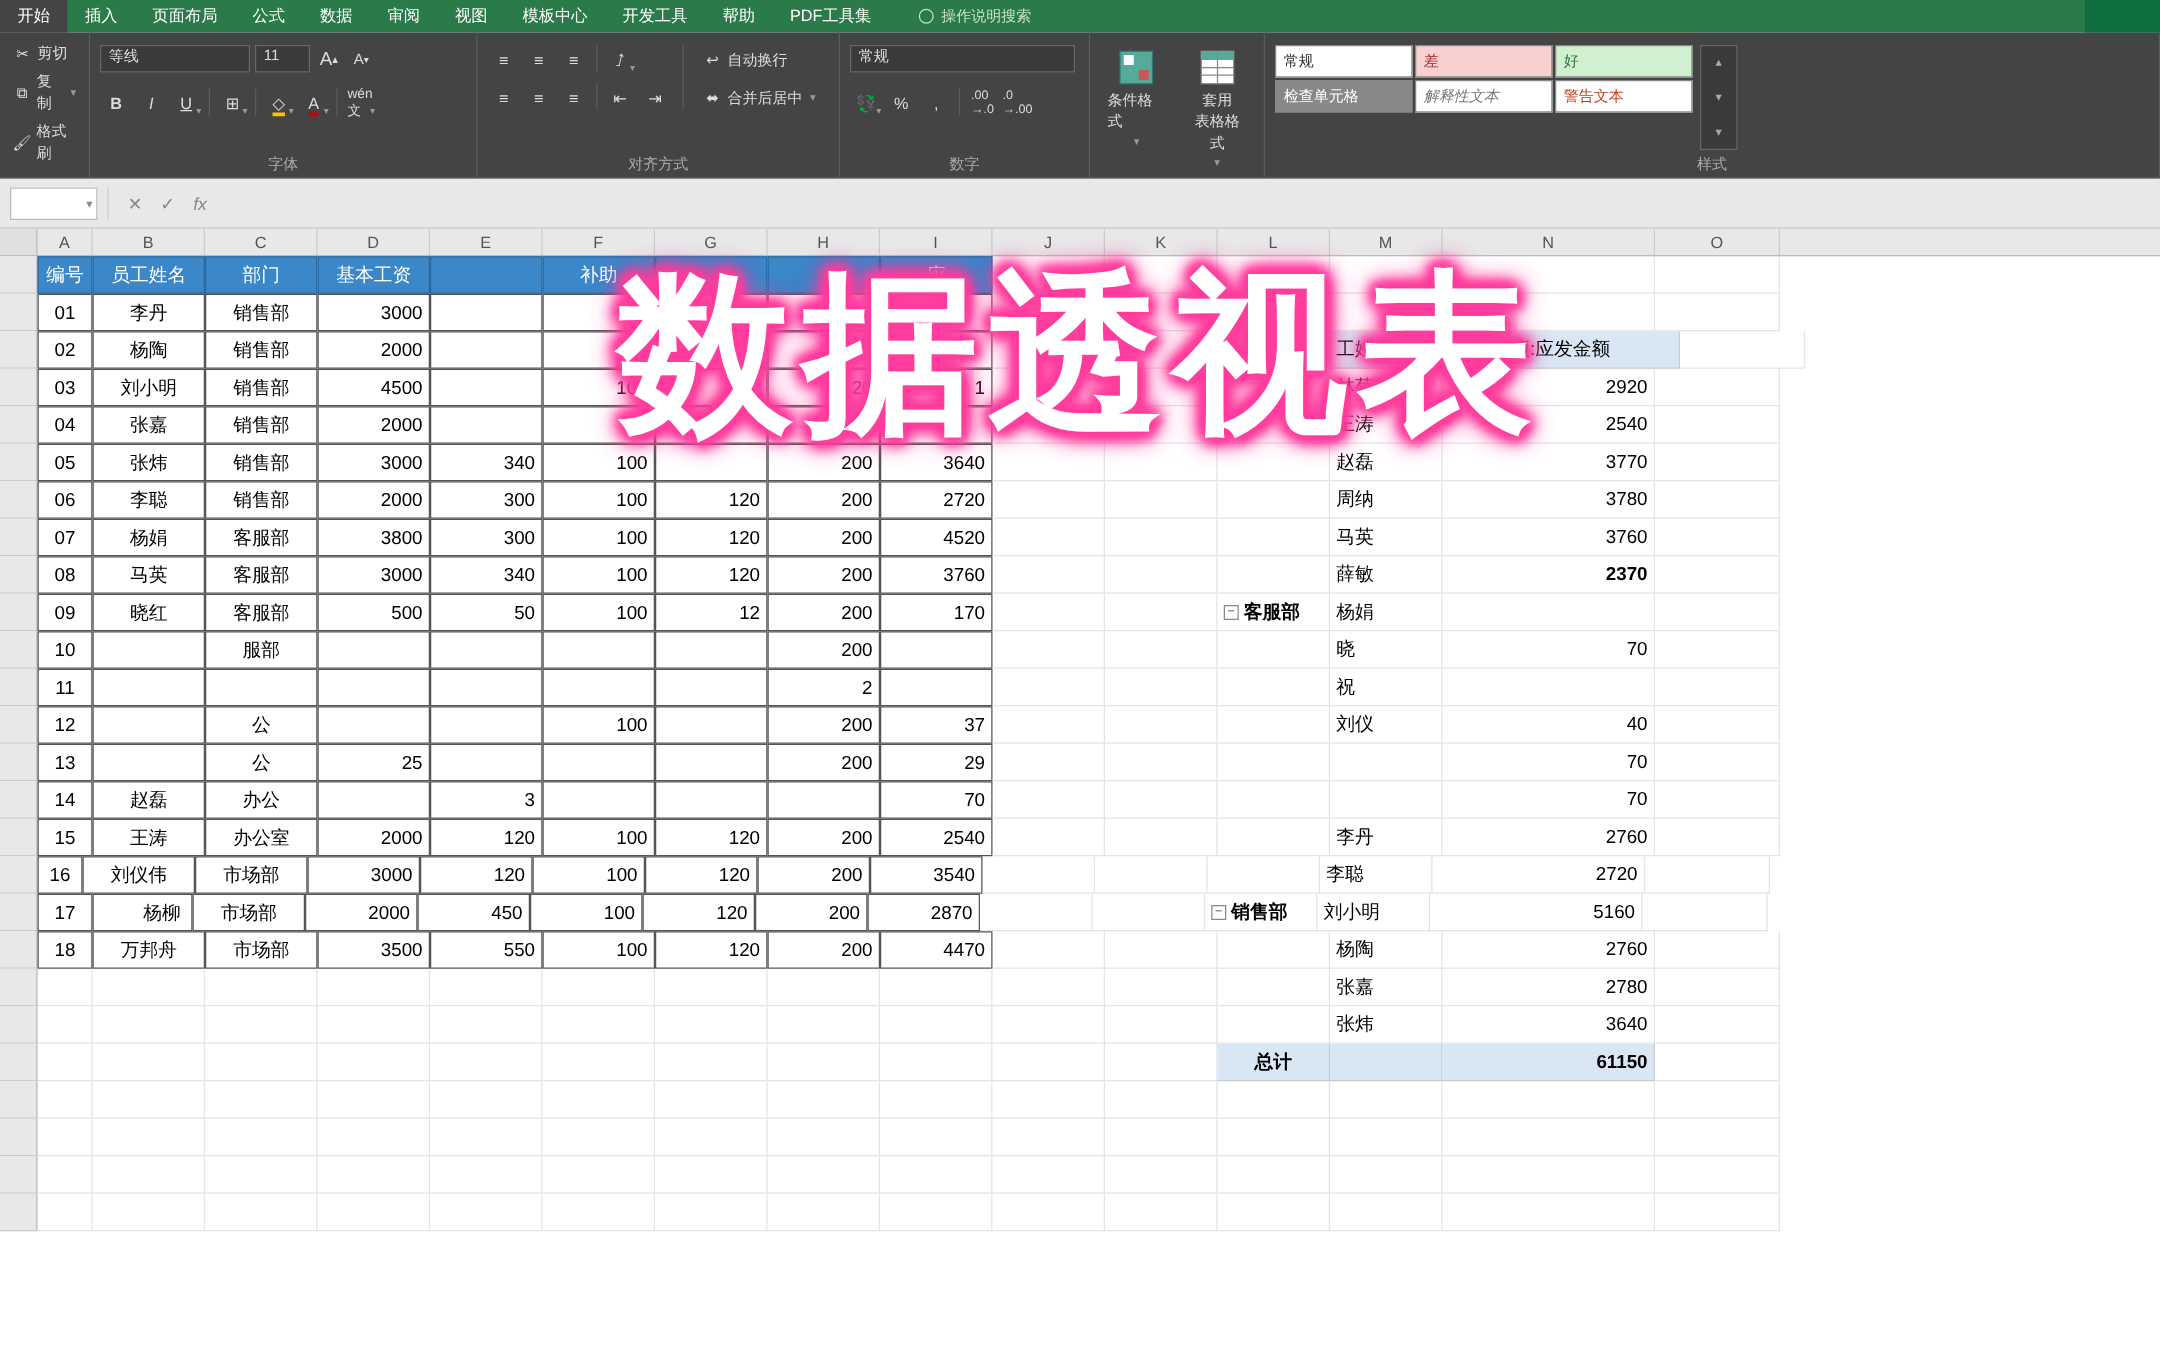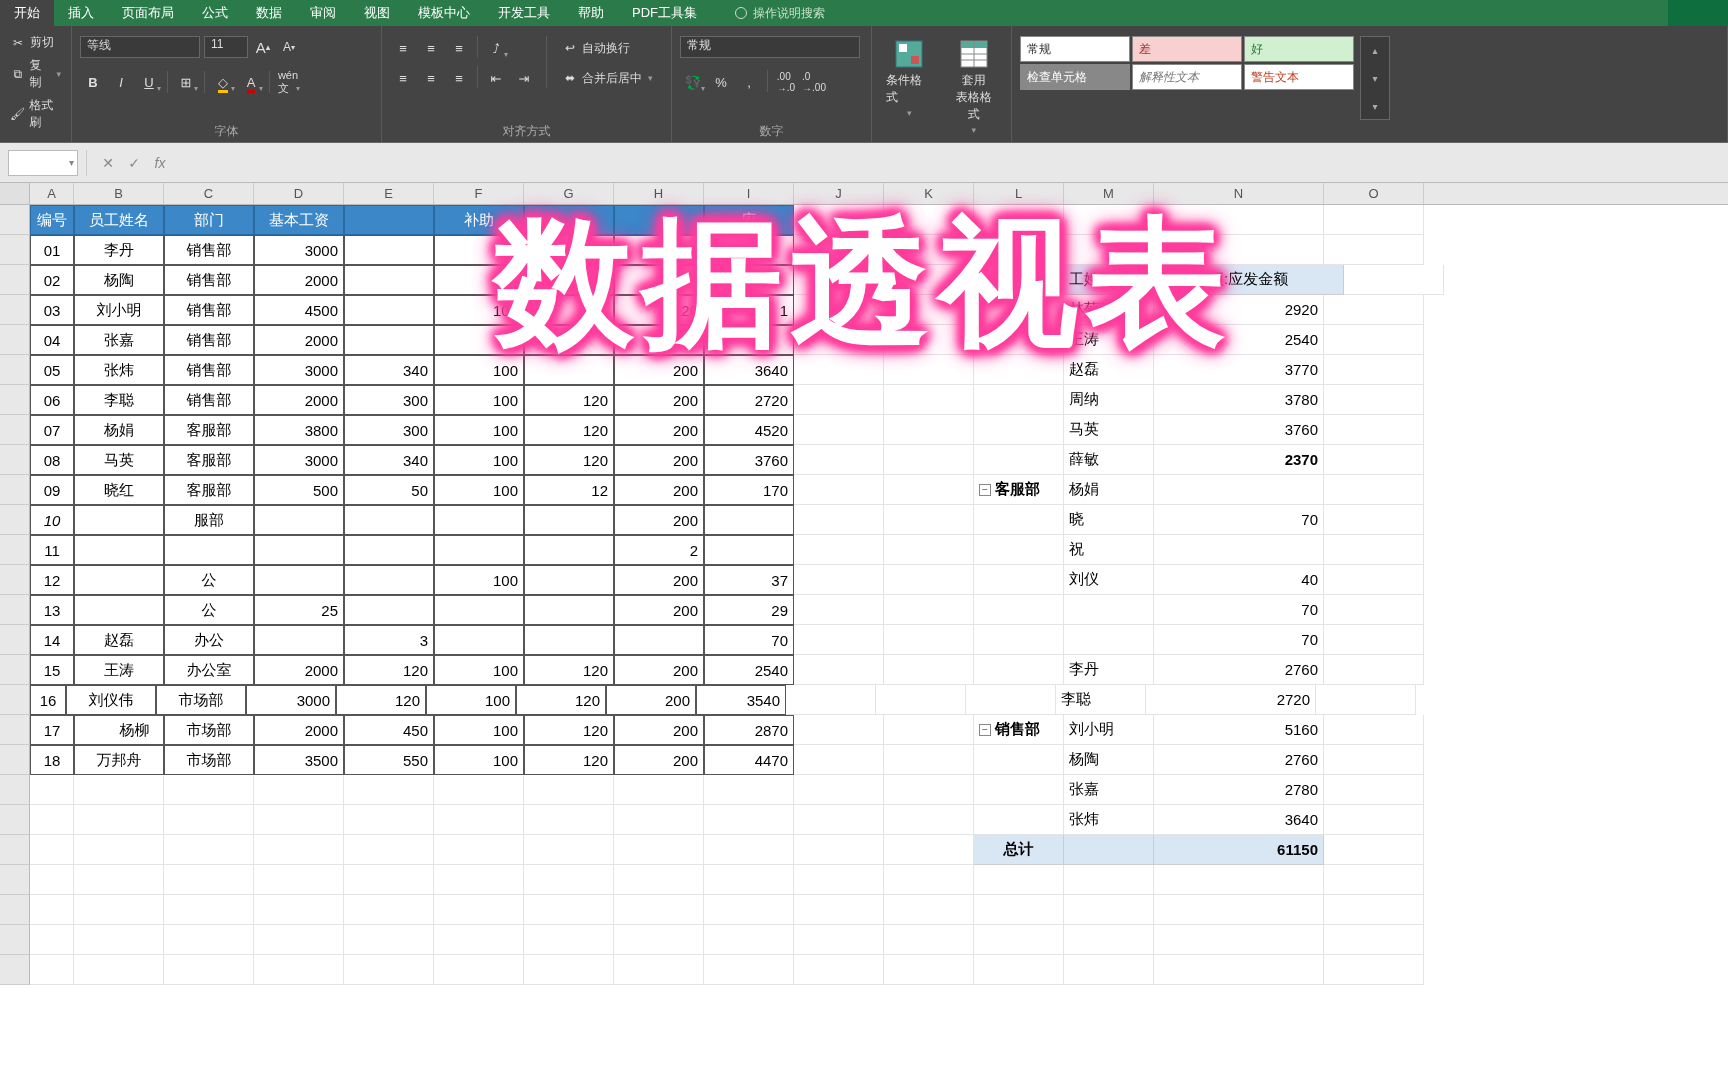--- a/index.html
+++ b/index.html
@@ -266,20 +266,21 @@
           <div class="style-cell" style="background:#fff;color:#777;font-style:italic">解释性文本</div>
           <div class="style-cell" style="background:#fff;color:#c04020">警告文本</div>
         </div>
       </div>
       <div class="style-expand-col">
         <div>▴</div>
         <div>▾</div>
         <div>▾</div>
       </div>
     </div>
+    <div class="ribbon-group-label">样式</div>
   </div>
 </div>
 
 <div class="formula-bar">
   <div class="name-box"></div>
   <span class="fb-sep"></span>
   <div class="fb-btn">✕</div>
   <div class="fb-btn">✓</div>
   <div class="fb-btn">
       <i>fx</i>
@@ -488,21 +489,21 @@
         <div class="cell" style="width: 90px; border-color: rgb(228, 228, 228);">
           <span class="collapse-btn">−</span>
           <b>客服部</b>
         </div>
         <div class="cell" style="width: 90px; justify-content: flex-start; border-color: rgb(228, 228, 228);">杨娟</div>
         <div class="cell" style="width: 170px; justify-content: flex-end; border-color: rgb(228, 228, 228);"></div>
         <div class="cell" style="width: 100px; border-color: rgb(228, 228, 228);"></div>
       </div>
       <div class="row">
         <div class="row-h"></div>
-        <div class="cell table-data" style="width: 44px; font-style: italic;">10</div>
+        <div class="cell table-data" style="width: 44px;">10</div>
         <div class="cell table-data" style="width: 90px;"></div>
         <div class="cell table-data" style="width: 90px;">服部</div>
         <div class="cell table-data num" style="width: 90px;"></div>
         <div class="cell table-data num" style="width: 90px;"></div>
         <div class="cell table-data num" style="width: 90px;"></div>
         <div class="cell table-data num" style="width: 90px;"></div>
         <div class="cell table-data num" style="width: 90px;">200</div>
         <div class="cell table-data num" style="width: 90px;"></div>
         <div class="cell" style="width: 90px; border-color: rgb(228, 228, 228);"></div>
         <div class="cell" style="width: 90px; border-color: rgb(228, 228, 228);"></div>
@@ -615,21 +616,21 @@
         <div class="cell" style="width: 90px; border-color: rgb(228, 228, 228);"></div>
         <div class="cell" style="width: 90px; border-color: rgb(228, 228, 228);"></div>
         <div class="cell" style="width: 90px; border-color: rgb(228, 228, 228);"></div>
         <div class="cell" style="width: 90px; justify-content: flex-start; border-color: rgb(228, 228, 228);">李聪</div>
         <div class="cell" style="width: 170px; justify-content: flex-end; border-color: rgb(228, 228, 228);">2720</div>
         <div class="cell" style="width: 100px; border-color: rgb(228, 228, 228);"></div>
       </div>
       <div class="row">
         <div class="row-h"></div>
         <div class="cell table-data" style="width: 44px;">17</div>
-        <div class="cell table-data" style="width: 90px; padding-left: 36px;">杨柳</div>
+        <div class="cell table-data" style="width: 80px; padding-left: 36px;">杨柳</div>
         <div class="cell table-data" style="width: 90px;">市场部</div>
         <div class="cell table-data num" style="width: 90px;">2000</div>
         <div class="cell table-data num" style="width: 90px;">450</div>
         <div class="cell table-data num" style="width: 90px;">100</div>
         <div class="cell table-data num" style="width: 90px;">120</div>
         <div class="cell table-data num" style="width: 90px;">200</div>
         <div class="cell table-data num" style="width: 90px;">2870</div>
         <div class="cell" style="width: 90px; border-color: rgb(228, 228, 228);"></div>
         <div class="cell" style="width: 90px; border-color: rgb(228, 228, 228);"></div>
         <div class="cell" style="width: 90px; border-color: rgb(228, 228, 228);">

